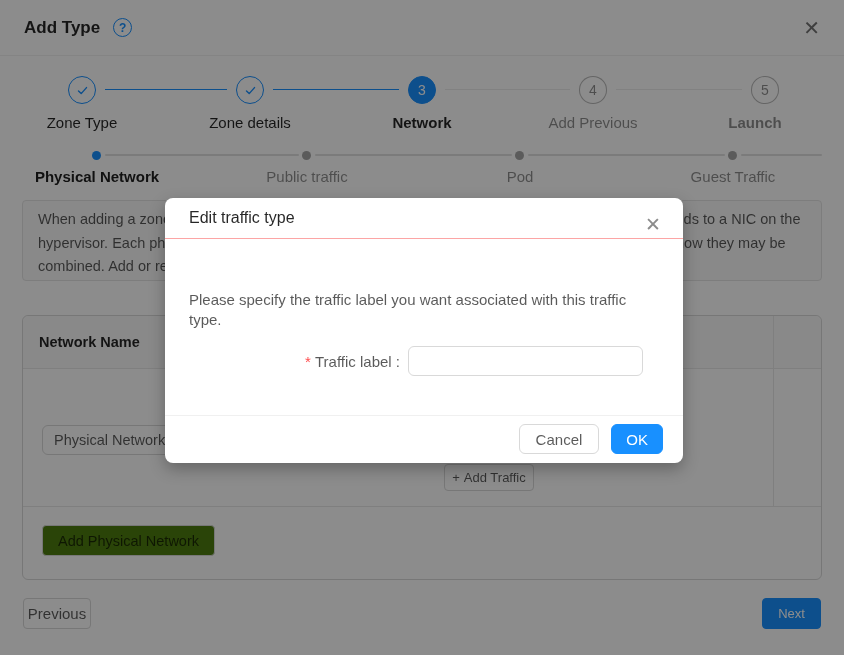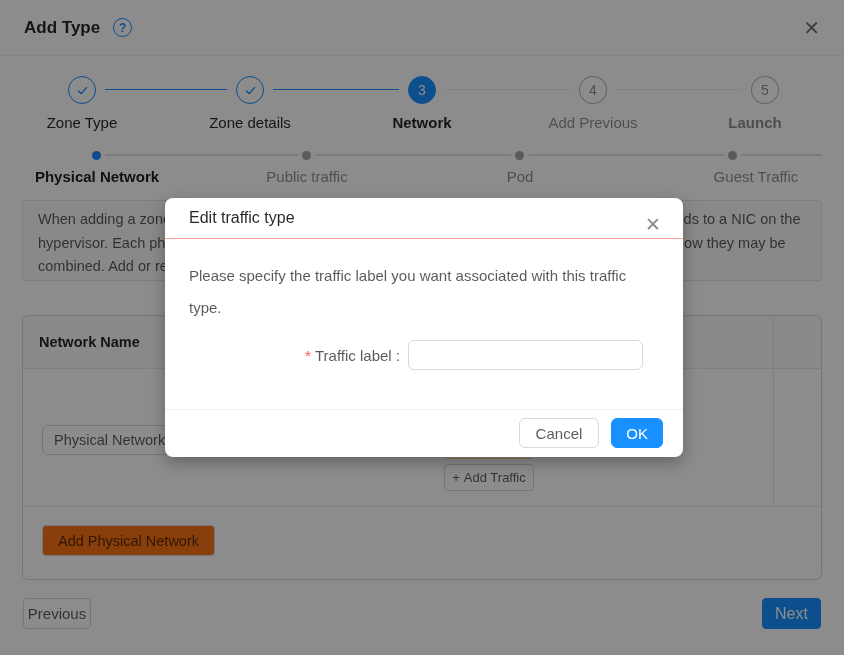--- a/index.html
+++ b/index.html
@@ -92,54 +92,54 @@
   }
   .add-traffic-btn {
     position:absolute; left:421px; top:148px; width:90px; height:27px;
     background:#fff; border:1px solid #d9d9d9; border-radius:4px;
     font-size:13px; color:rgba(0,0,0,0.65); cursor:pointer;
     display:flex; align-items:center; justify-content:center; gap:4px;
     font-family:"Liberation Sans", sans-serif;
   }
   .add-physical-btn {
     position:absolute; left:19px; top:209px; width:173px; height:31px;
-    background:#f97316; border:1px solid #d9d9d9; border-radius:4px;
+    background:#4d7c0f; border:1px solid #d9d9d9; border-radius:4px;
     font-size:14.5px; color:rgba(0,0,0,0.65); cursor:pointer;
     font-family:"Liberation Sans", sans-serif;
   }
   
   .prev-btn {
     position:absolute; left:23px; top:598px; width:68px; height:31px;
     background:#fff; border:1px solid #d9d9d9; border-radius:4px;
     font-size:15px; color:rgba(0,0,0,0.65); cursor:pointer;
     font-family:"Liberation Sans", sans-serif;
   }
   .next-btn {
     position:absolute; left:762px; top:598px; width:59px; height:31px;
     background:#1890ff; border:1px solid #1890ff; border-radius:4px;
-    font-size:16px; color:#fff; cursor:pointer;
+    font-size:13px; color:#fff; cursor:pointer;
     font-family:"Liberation Sans", sans-serif;
   }
   
   .mask { position:absolute; inset:0; background:rgba(0,0,0,0.45); z-index:50; }
   .modal {
     position:absolute; left:165px; top:198px; width:518px; z-index:60;
     background:#fff; border-radius:8px;
     box-shadow:0 6px 16px rgba(0,0,0,0.28);
   }
   .modal-header {
     position:relative; padding:8px 24px; border-bottom:1px solid #fca5a5;
   }
   .modal-title { font-size:16px; font-weight:500; color:rgba(0,0,0,0.85); line-height:24px; }
   .modal-close {
     position:absolute; top:17px; right:22px;
     font-size:19px; color:#8c8c8c; line-height:1; cursor:pointer;
   }
   .modal-body { padding:21px 24px 0; }
-  .modal-desc { font-size:15px; line-height:32px; color:rgba(0,0,0,0.65); }
+  .modal-desc { font-size:15px; line-height:20px; color:rgba(0,0,0,0.65);margin-top:30px; }
   .form-row { margin-top:16px; display:flex; align-items:center; }
   .form-label {
     width:219px; padding-right:8px;
     display:flex; align-items:center; justify-content:flex-end;
     font-size:15px; color:rgba(0,0,0,0.65); white-space:pre;
   }
   .req-mark { color:#ff4d4f; margin-right:4px; font-size:15px; }
   .traffic-label-input {
     width:235px; height:30px; border:1px solid #d9d9d9; border-radius:6px;
     padding:0 11px; font-size:14.5px; outline:none;
@@ -220,21 +220,21 @@
     <div class="sub-line" style="left:717px;width:81px;"></div>
 
     <span class="sub-dot active" style="left:68px;"></span>
     <span class="sub-dot pending" style="left:278px;"></span>
     <span class="sub-dot pending" style="left:491px;"></span>
     <span class="sub-dot pending" style="left:704px;"></span>
 
     <span class="sub-label active" style="left:73px;">Physical Network</span>
     <span class="sub-label pending" style="left:283px;">Public traffic</span>
     <span class="sub-label pending" style="left:496px;">Pod</span>
-    <span class="sub-label pending" style="left:709px;margin-left:23px;">Guest Traffic</span>
+    <span class="sub-label pending" style="left:709px;">Guest Traffic</span>
   </div>
 
   <div class="info-box">
     <p>When adding a zone, you need to configure one or more physical networks. Each network corresponds to a NIC on the hypervisor. Each physical network can carry one or more types of traffic, with certain restrictions on how they may be combined. Add or remove one or more traffic types onto each physical network.</p>
   </div>
 
   <div class="network-card">
     <div class="card-header-row">
       <span>Network Name</span>
     </div>

